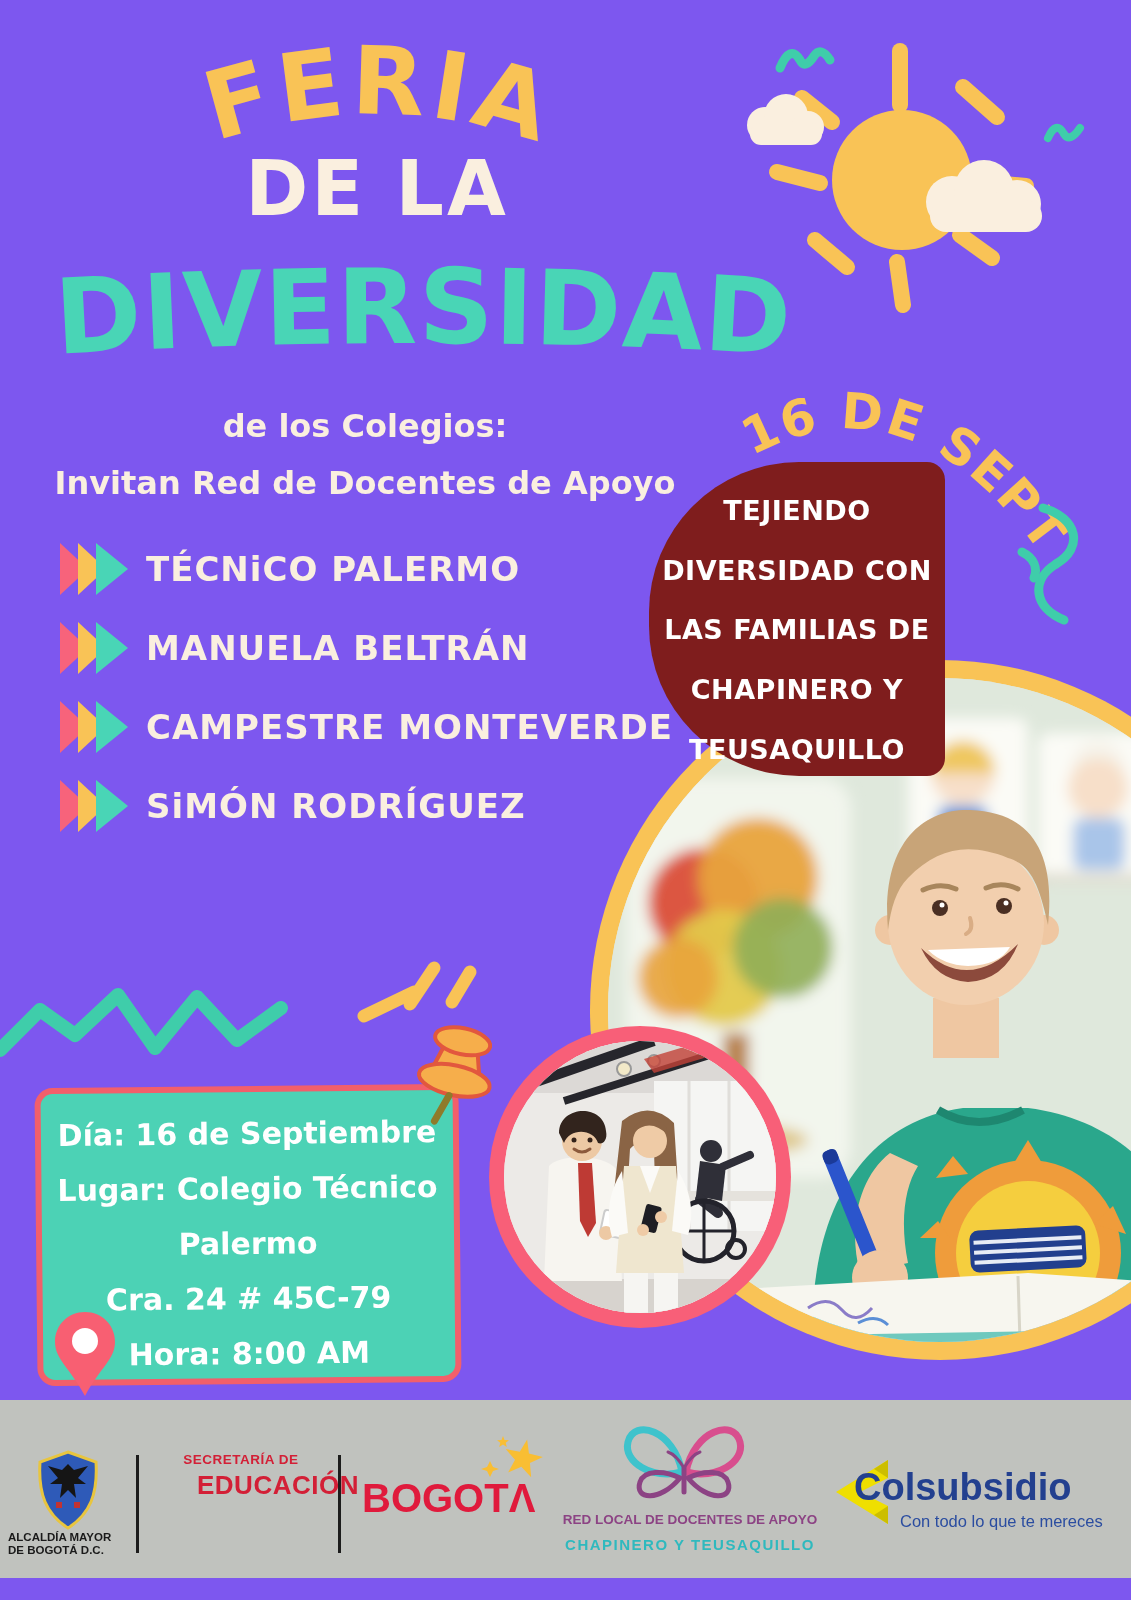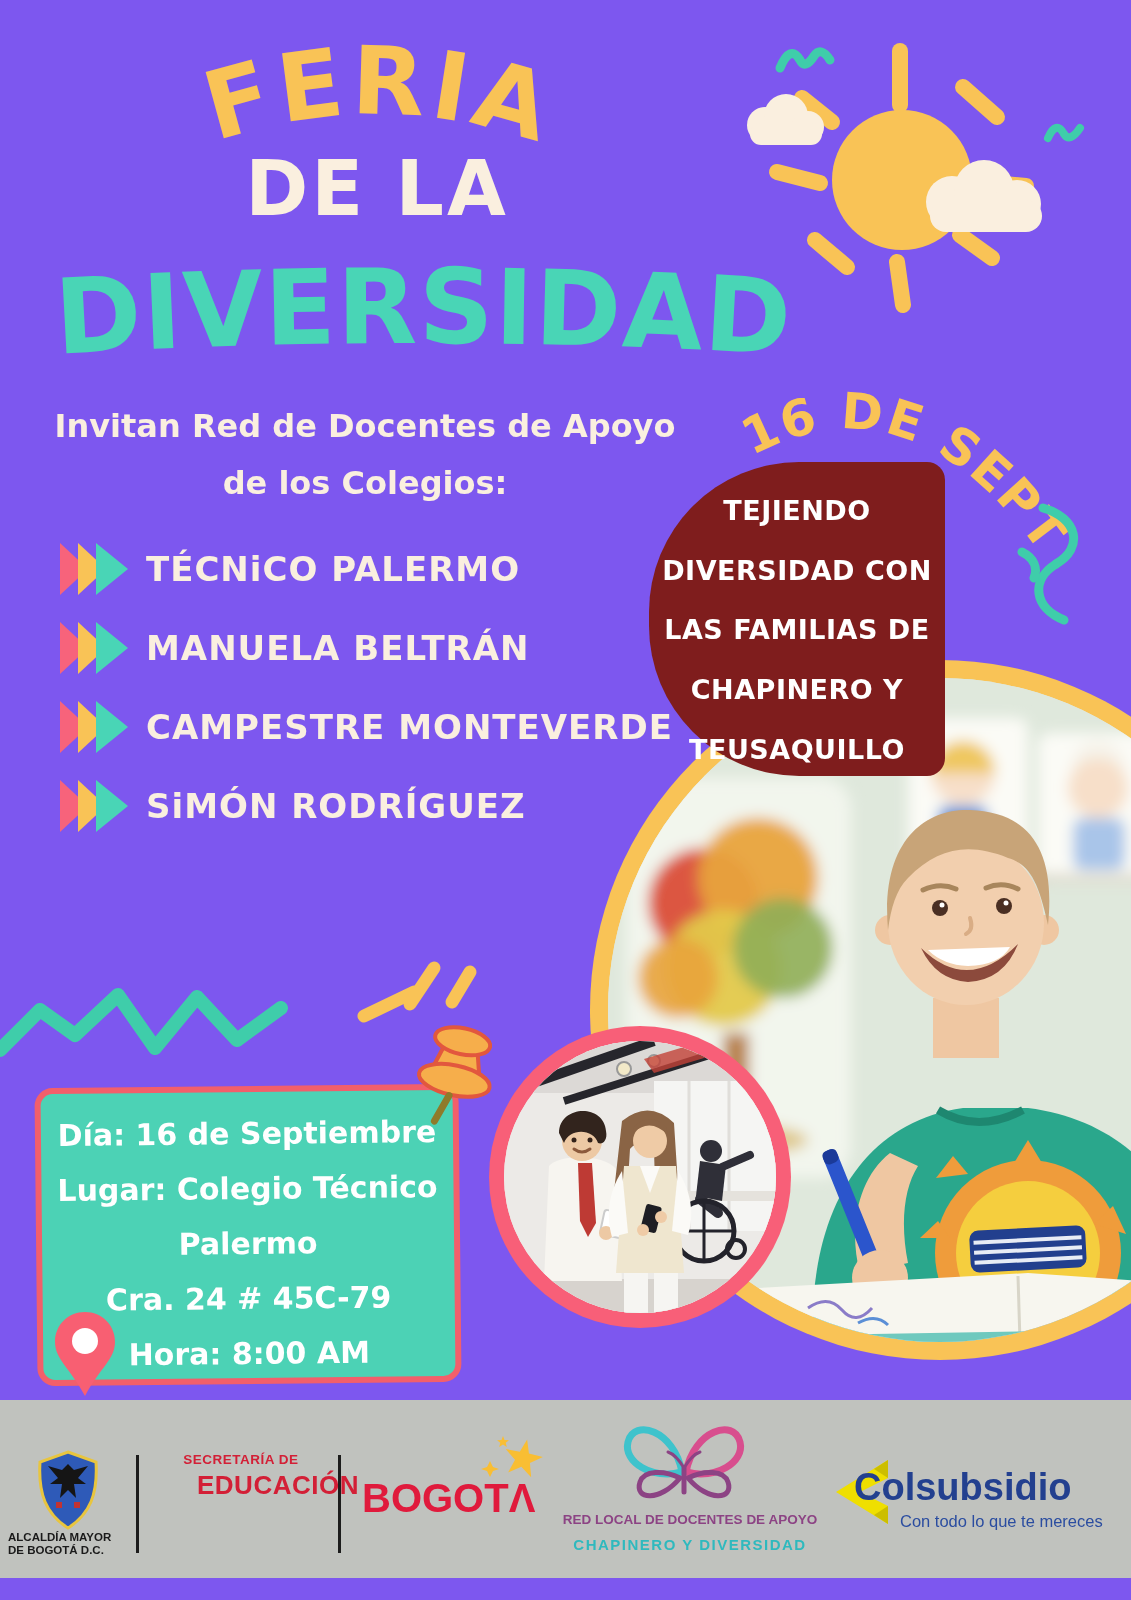--- a/index.html
+++ b/index.html
@@ -134,22 +134,22 @@
     <defs>
       <path id="feria-path" d="M 212 113 Q 373 56 534 111" fill="none"></path>
       <path id="div-path" d="M 57 324 Q 402 303 748 322" fill="none"></path>
     </defs>
     <text class="feria-text"><textPath href="#feria-path" startOffset="4">FERIA</textPath></text>
     <text class="dela-text" x="377" y="185" text-anchor="middle">DE LA</text>
     <text class="diversidad-text"><textPath href="#div-path" startOffset="0">DIVERSIDAD</textPath></text>
   </svg>
 
   <div class="abs intro">
+    <div>de los Colegios:</div>
     <div>Invitan Red de Docentes de Apoyo</div>
-    <div>de los Colegios:</div>
   </div>
 
   <div class="abs schools">
     <div class="school-row">
       <svg width="72" height="56">
         <polygon points="2,2 2,54 30,28" fill="#F7637B"></polygon>
           <polygon points="20,2 20,54 48,28" fill="#F9C356"></polygon>
           <polygon points="38,2 38,54 70,28" fill="#49D5B6"></polygon>
       </svg>
       <span class="school-label">TÉCNiCO PALERMO</span>
@@ -407,21 +407,21 @@
         <path d="M 74 60 C 82 18 122 6 128 30 C 133 50 104 68 74 60 Z" stroke="#D84E8E" stroke-width="7"></path>
         <path d="M 68 66 C 48 90 22 88 28 70 C 32 58 52 58 68 66 Z" stroke="#8C4384" stroke-width="5"></path>
         <path d="M 76 66 C 96 90 122 88 116 70 C 112 58 92 58 76 66 Z" stroke="#8C4384" stroke-width="5"></path>
         <path d="M 72 56 L 72 80" stroke="#8C4384" stroke-width="5"></path>
         <path d="M 72 56 C 66 46 62 42 56 40" stroke="#8C4384" stroke-width="3"></path>
         <path d="M 72 56 C 78 46 82 42 88 40" stroke="#8C4384" stroke-width="3"></path>
       </g>
     </svg>
     <div class="abs redlocal">
       <div class="l1">RED LOCAL DE DOCENTES DE APOYO</div>
-      <div class="l2">CHAPINERO Y DIVERSIDAD</div>
+      <div class="l2">CHAPINERO Y TEUSAQUILLO</div>
     </div>
     <svg class="abs" style="left:826px; top:56px;" width="72" height="72">
       <polygon points="62,4 10,36 62,68 62,50 34,36 62,22" fill="#EFDF00"></polygon>
       <polygon points="62,4 62,22 48,13" fill="#CCBE00"></polygon>
       <polygon points="62,50 62,68 48,59" fill="#CCBE00"></polygon>
     </svg>
     <div class="abs colsubsidio-name">Colsubsidio</div>
     <div class="abs colsubsidio-tagline">Con todo lo que te mereces</div>
   </div>
 

